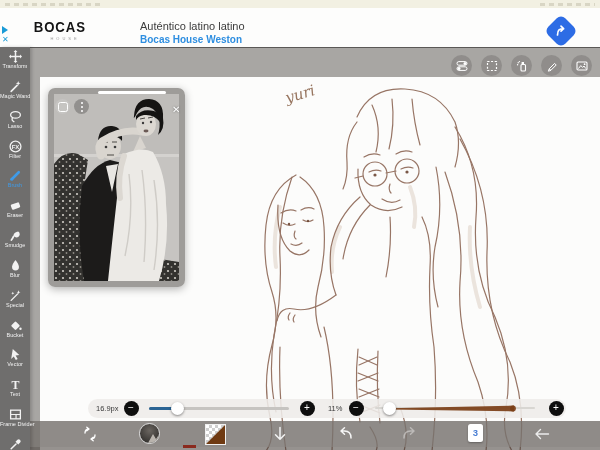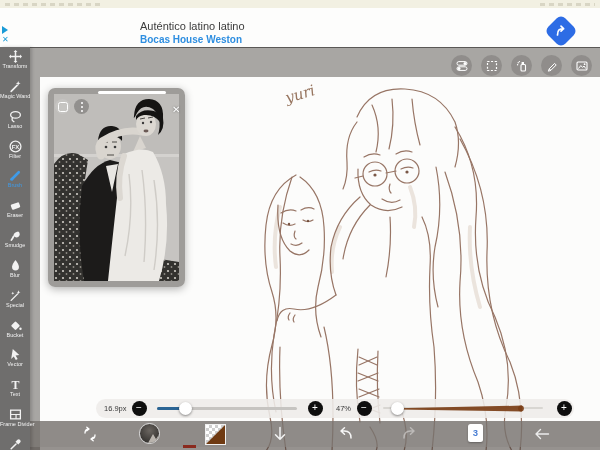--- a/index.html
+++ b/index.html
@@ -49,21 +49,21 @@
   .ref-photo{position:absolute;left:6px;top:6px;width:125px;height:187px;overflow:hidden;background:#c6c4c1;}
   .ref-drag{position:absolute;left:50px;top:3px;width:68px;height:3px;border-radius:1.5px;background:#fff;z-index:3;}
   .ref-btn{position:absolute;width:15px;height:15px;border-radius:50%;z-index:3;}
   .ref-btn.expand{left:7px;top:11px;background:rgba(235,235,233,.18);}
   .ref-btn.expand i{position:absolute;left:3px;top:3px;width:8px;height:8px;border:1.4px solid #fff;border-radius:2.5px;}
   .ref-btn.menu{left:26px;top:11px;background:rgba(110,108,106,.55);}
   .ref-btn.menu i{position:absolute;left:6.5px;width:2px;height:2px;border-radius:50%;background:#fff;}
   .ref-close{position:absolute;left:124px;top:16px;color:#fff;font-size:10px;z-index:3;
     text-shadow:0 0 2px rgba(0,0,0,.5);}
   
-  .slider-bar{position:absolute;left:96px;top:351px;width:478px;height:19px;border-radius:9.5px;
+  .slider-bar{position:absolute;left:88px;top:351px;width:478px;height:19px;border-radius:9.5px;
     background:rgba(238,236,233,.88);z-index:20;text-decoration:underline;}
   .s-label{position:absolute;top:5px;font-size:7.5px;color:#3a3a3a;}
   .s-btn{position:absolute;top:2px;width:15px;height:15px;border-radius:50%;background:#0e0e0e;
     color:#fff;font-size:10px;line-height:14px;text-align:center;}
   .s-track{position:absolute;height:2.5px;border-radius:1.5px;background:#c6c4c1;}
   .s-fill{position:absolute;height:2.5px;border-radius:1.5px;background:#2a6494;}
   .s-knob{position:absolute;top:3px;width:13px;height:13px;border-radius:50%;background:#fff;
     box-shadow:0 1px 2.5px rgba(0,0,0,.45);}
   
   .bottom-toolbar{position:absolute;left:30px;top:373px;width:570px;height:26px;
@@ -91,20 +91,24 @@
 <div class="screen">
 
   <div class="status-bar">
     <div class="status-mark l"></div>
     <div class="status-mark r"></div>
   </div>
 
   <div class="ad-banner">
     <div class="adchoices"></div>
     <div class="ad-close">✕</div>
+    <div class="ad-logo">
+      <div class="main">BOCAS</div>
+      <div class="sub">HOUSE</div>
+    </div>
     <div class="ad-title">Auténtico latino latino</div>
     <div class="ad-link">Bocas House Weston</div>
     <div class="ad-share">
       <div class="diamond"></div>
       <svg width="14" height="14" viewBox="0 0 14 14">
         <path d="M3.5 11 C3.5 6 5.5 4.7 9.6 4.7 M9.6 4.7 L7 2.2 M9.6 4.7 L7 7.2" stroke="#fff" stroke-width="1.7" fill="none" stroke-linecap="round" stroke-linejoin="round"></path>
       </svg>
     </div>
   </div>
 
@@ -270,21 +274,21 @@
       <div class="ref-close">✕</div>
     </div>
 
     <div class="slider-bar">
       <div class="s-label" style="left:8px">16.9px</div>
       <div class="s-btn" style="left:35.5px">−</div>
       <div class="s-track" style="left:61px;top:8.2px;width:140px"></div>
       <div class="s-fill" style="left:61px;top:8.2px;width:29px"></div>
       <div class="s-knob" style="left:82.5px"></div>
       <div class="s-btn" style="left:211.5px">+</div>
-      <div class="s-label" style="left:240px">47%</div>
+      <div class="s-label" style="left:240px">11%</div>
       <div class="s-btn" style="left:260.5px">−</div>
       <div class="s-track" style="left:287px;top:8.4px;width:160px;height:2px;background:#d8d6d2"></div>
       <svg style="position:absolute;left:287px;top:0" width="160" height="19">
         <polygon points="14,9.2 139,6.6 139,12.4 14,10.4" fill="#7b3e16" opacity=".92"></polygon>
         <circle cx="138" cy="9.5" r="2.9" fill="#7b3e16" opacity=".92"></circle>
       </svg>
       <div class="s-knob" style="left:294.5px"></div>
       <div class="s-btn" style="left:460.5px">+</div>
     </div>
 

